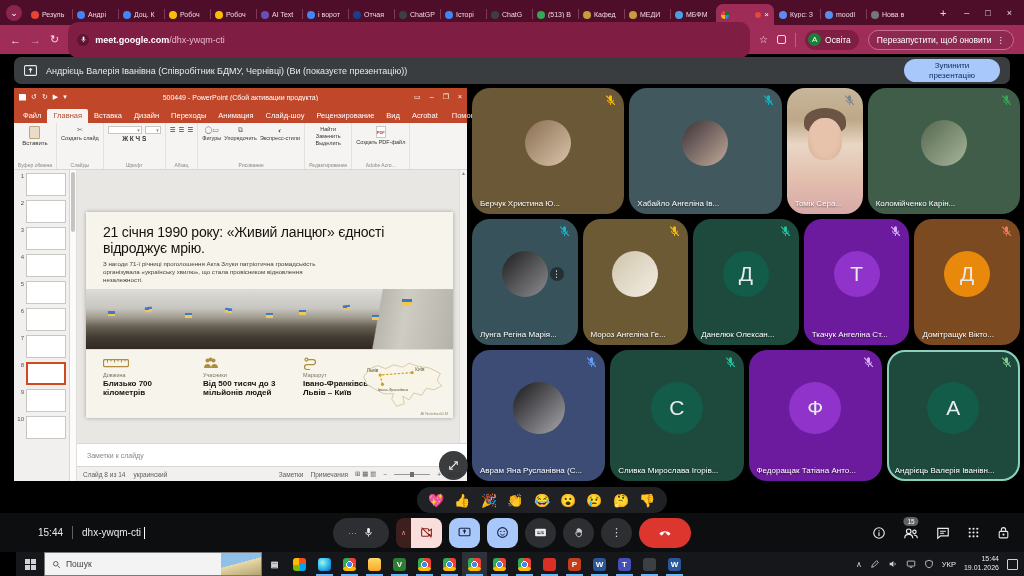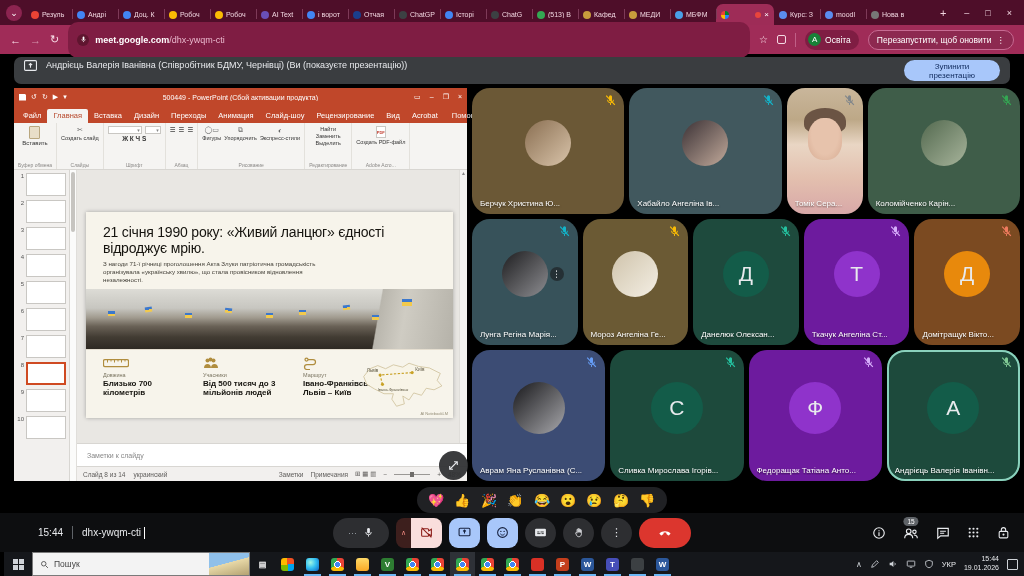--- a/index.html
+++ b/index.html
@@ -32,21 +32,21 @@
   .urltxt .path{color:#eab9ce;font-weight:normal}
   .tb-ico{color:#fbe3ec;font-size:10px;flex:none}
   .ico-sq{width:9px;height:9px;border:1.5px solid #f3d9e3;border-radius:2px;flex:none}
   .tb-div{width:1px;height:14px;background:#c05f87;flex:none}
   .profile{height:20px;border-radius:10px;background:#7f1d43;display:flex;align-items:center;gap:4px;padding:0 8px 0 3px;flex:none}
   .pava{width:13px;height:13px;border-radius:50%;background:#188038;color:#fff;font-size:8px;display:flex;align-items:center;justify-content:center}
   .pname-b{color:#fff;font-size:8.5px}
   .updatebtn{height:20px;border-radius:10px;background:#8d2950;border:1px solid #c76a92;color:#fff;font-size:8.5px;display:flex;align-items:center;gap:5px;padding:0 8px;flex:none}
 
   
-  #banner{position:absolute;top:57px;left:14px;right:14px;height:27px;background:#3a3d40;border-radius:7px;display:flex;gap:9px;padding:3px 10px;color:#e8eaed;font-size:9px}
+  #banner{position:absolute;top:57px;left:14px;right:14px;height:27px;background:#3a3d40;border-radius:7px;display:flex;align-items:center;gap:9px;padding:9px 10px;color:#e8eaed;font-size:9px}
   .stopbtn{margin-left:auto;background:#a8c7fa;color:#0f2a5c;border:none;border-radius:13px;font-size:8px;line-height:1.15;padding:2px 12px;text-align:center;width:96px;font-family:inherit}
 
   
   #ppt{position:absolute;left:14px;top:88px;width:453px;height:393px;background:#f5f4f2;display:flex;flex-direction:column}
   .ppt-title{height:18px;background:#c0472a;color:#fff;display:flex;align-items:center;font-size:7px;padding:0 5px;gap:5px}
   .qat{display:flex;gap:5px;align-items:center}
   .floppy{width:7px;height:7px;background:#fff;clip-path:polygon(0 0,80% 0,100% 20%,100% 100%,0 100%)}
   .ptitle-txt{flex:1;text-align:center;white-space:nowrap;overflow:hidden}
   .pctl{display:flex;gap:9px;font-size:7px}
   .ppt-tabs{height:17px;background:#c0472a;display:flex;align-items:flex-end;padding:0 3px;font-size:7.5px;color:#fff;white-space:nowrap}
@@ -143,21 +143,21 @@
   .camcaret{width:15px;height:30px;background:#3d1f1d;border-radius:8px 0 0 8px;color:#f28b82;font-size:7px;display:flex;align-items:center;justify-content:center}
   .camoff{width:31px;height:30px;background:#f9dedc;border-radius:0 8px 8px 0}
   .bluebtn{width:31px;border-radius:9px;background:#a8c7fa}
   .darkbtn{width:31px;border-radius:50%;background:#2d2e31}
   .endcall{width:52px;border-radius:16px;background:#dc362e}
   .mb-right{margin-left:auto;margin-right:14px;display:flex;gap:17px;align-items:center;color:#e8eaed}
   .peoplewrap{position:relative}
   .badge{position:absolute;top:-9px;left:50%;transform:translateX(-50%);background:#5f6368;color:#fff;font-size:6.5px;border-radius:6px;padding:1px 4px}
 
   
-  #taskbar{position:absolute;left:4px;right:0;bottom:0;height:24px;background:#15171b;display:flex;align-items:center;color:#dfe3e8}
+  #taskbar{position:absolute;left:16px;right:0;bottom:0;height:24px;background:#15171b;display:flex;align-items:center;color:#dfe3e8}
   .startbtn{width:28px;height:100%;display:flex;align-items:center;justify-content:center;flex:none}
   .winlogo{display:grid;grid-template-columns:5px 5px;grid-template-rows:5px 5px;gap:1px}
   .winlogo i{background:#cfd3d8}
   .searchbox{width:218px;height:24px;background:#f3f3f3;border:1px solid #7a7a7a;display:flex;align-items:center;gap:5px;padding:0 0 0 7px;color:#444;font-size:8.5px;flex:none}
   .searchbox .ph{flex:1}
   .weather{width:40px;height:22px;background:linear-gradient(165deg,#8fc0ea 45%,#e8d9a8 46%,#b4a272 100%);flex:none}
   .ticons{display:flex;height:100%}
   .ticon{width:25px;height:100%;display:flex;align-items:center;justify-content:center;position:relative;flex:none}
   .ticon.active{background:#2e3137}
   .ticon.run::after{content:"";position:absolute;bottom:0;left:4px;right:4px;height:2px;background:#6cb8f6}

